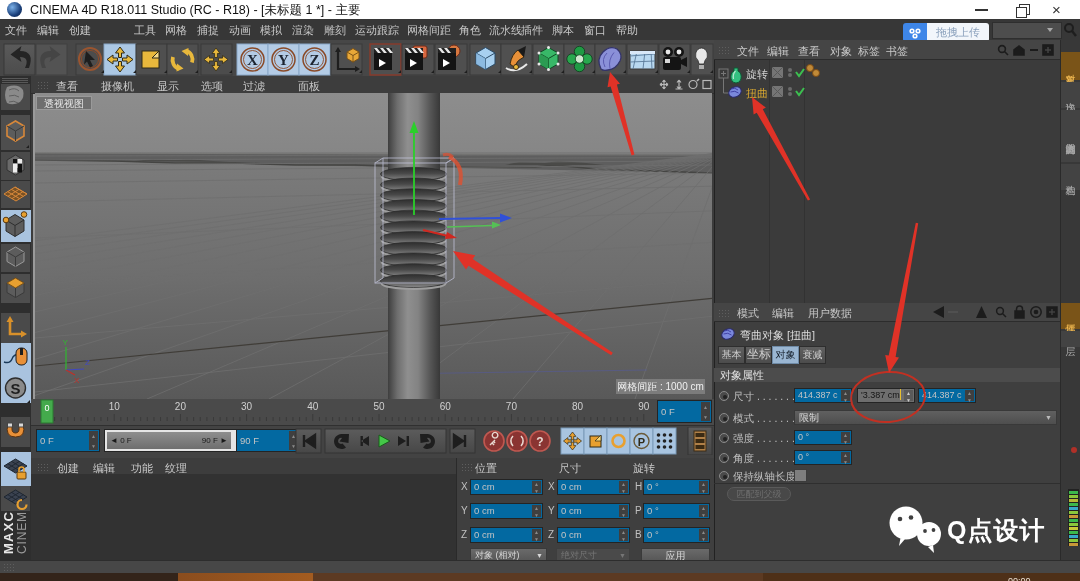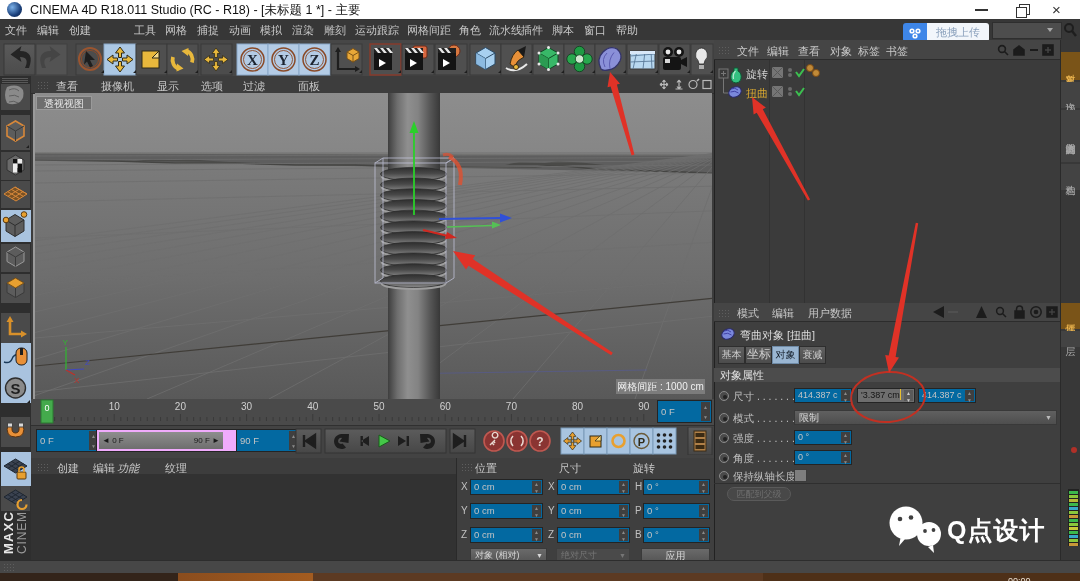--- a/index.html
+++ b/index.html
@@ -577,21 +577,21 @@
         </g>
  <rect x="10" y="1" width="12" height="23" fill="#44aa4c" stroke="#2a7a30"></rect>
  <text x="16" y="12" font-size="9" fill="#fff" text-anchor="middle" font-family="Liberation Sans,sans-serif">0</text>
 </svg>
 <div class="fld" style="left:657px;top:400px;width:55px;height:23px;line-height:21px">0 F<span class="stp" style="line-height:10px">▲<br>▼</span></div>
 </div>
 
 <div class="abs" style="left:31px;top:426px;width:683px;height:32px;background:#434343;border-bottom:1px solid #2d2d2d"></div>
 <div id="transport">
 <div class="fld" style="left:36px;top:429px;width:64px;height:23px;line-height:21px">0 F<span class="stp" style="line-height:10px">▲<br>▼</span></div>
-<div class="abs" style="left:96px;top:429px;width:156px;height:23px;background:#f0abfc;border:1px solid #242424;box-sizing:border-box">
+<div class="abs" style="left:104px;top:429px;width:156px;height:23px;background:#e5e5e5;border:1px solid #242424;box-sizing:border-box">
   <div class="abs" style="left:2px;top:2px;width:124px;height:17px;background:linear-gradient(180deg,#8e8e8e,#6e6e6e);color:#1a1a1a;font-size:9px;line-height:17px">
           <span style="position:absolute;left:3px;font-size:8px">◄ 0 F</span>
           <span style="position:absolute;right:3px;font-size:8px">90 F ►</span>
         </div>
 </div>
 <div class="fld" style="left:236px;top:429px;width:64px;height:23px;line-height:21px">90 F<span class="stp" style="line-height:10px">▲<br>▼</span></div>
 <svg class="abs" style="left:294px;top:427px" width="420" height="28">
  <defs>
           <linearGradient id="btng" x1="0" y1="0" x2="0" y2="1">
             <stop offset="0" stop-color="#5c5c5c"></stop>
@@ -656,21 +656,21 @@
         </g>
 </svg>
 </div>
 
 <div class="abs" style="left:31px;top:458px;width:425px;height:102px;background:#3d3d3d"></div>
 <div class="abs" style="left:31px;top:474px;width:425px;height:86px;background:#323232"></div>
 <div id="matmenu">
       <div class="abs grip" style="left: 37px; top: 463px;"></div>
       <div class="abs t" style="left: 57px; top: 461px;">创建</div>
       <div class="abs t" style="left: 93px; top: 461px;">编辑</div>
-      <div class="abs t" style="left: 117px; top: 461px; font-style: italic;">功能</div>
+      <div class="abs t" style="left: 131px; top: 461px;">功能</div>
       <div class="abs t" style="left: 165px; top: 461px;">纹理</div>
     </div>
 
 <div class="abs" style="left:456px;top:458px;width:258px;height:102px;background:#3f3f3f;border-left:1px solid #2a2a2a"></div>
 <div id="coords">
 <div class="abs grip" style="left:461px;top:463px"></div>
 <div class="abs t" style="left:475px;top:461px">位置</div>
 <div class="abs t" style="left:559px;top:461px">尺寸</div>
 <div class="abs t" style="left:633px;top:461px">旋转</div>
 <div id="crows">

